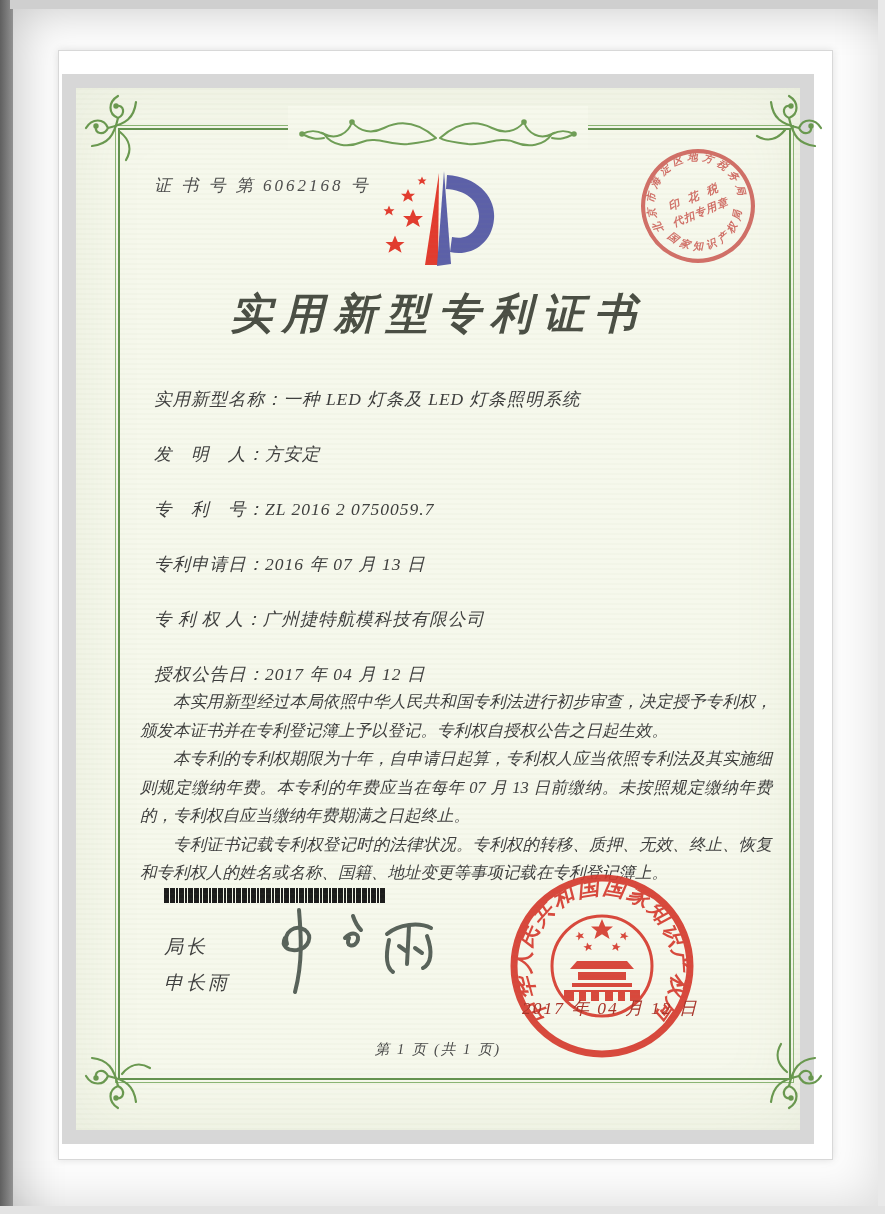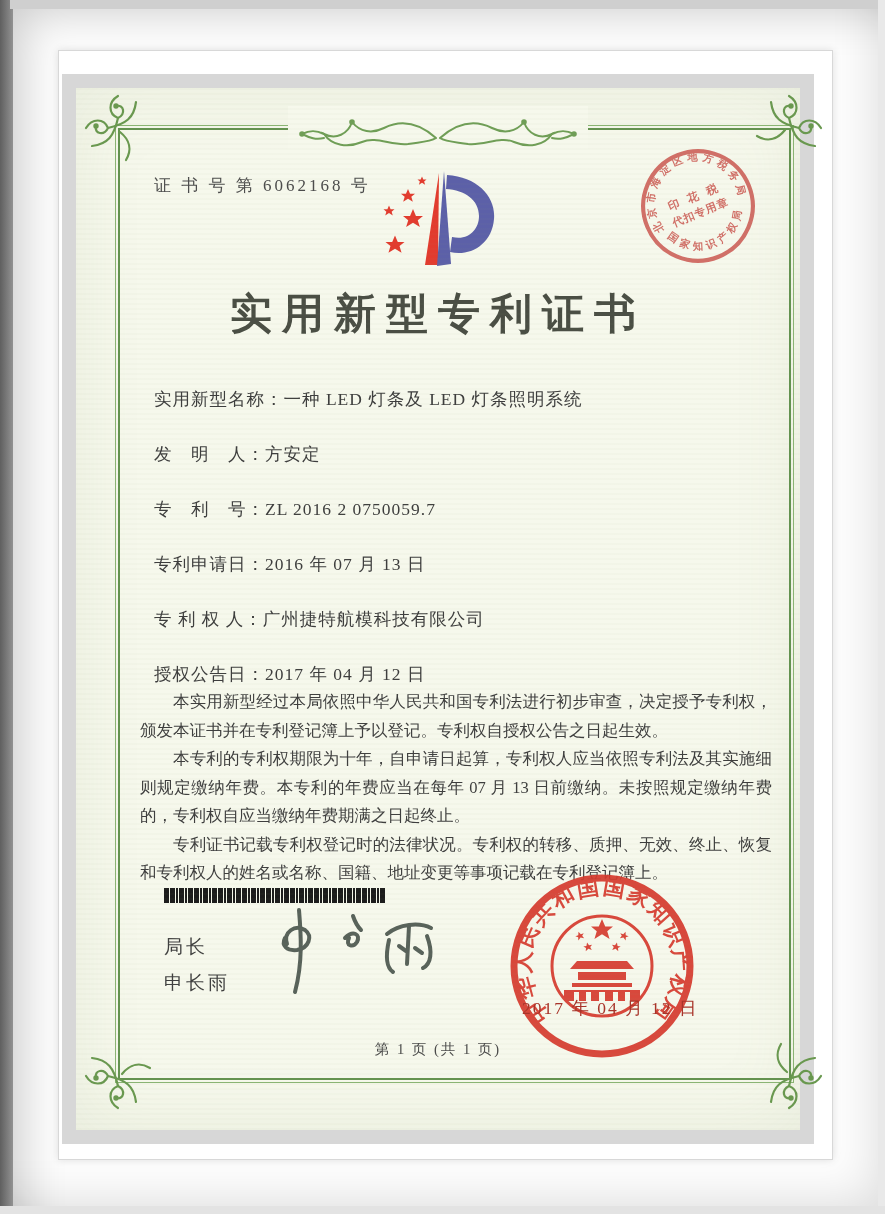--- a/index.html
+++ b/index.html
@@ -1,17 +1,17 @@
 <!DOCTYPE html>
 <html><head>
 <meta charset="utf-8">
 <style>
   html,body{margin:0;padding:0;background:#ffffff;}
   .photo{position:relative;width:885px;height:1214px;background:#f2f2f2;overflow:hidden;
-         font-family:"Liberation Serif","DejaVu Serif",serif;}
+         font-family:"Liberation Serif","DejaVu Serif",serif;font-style:italic;}
   
   .edge-left{position:absolute;left:0;top:0;width:13px;height:100%;
              background:linear-gradient(90deg,#5f5f5f,#929292);}
   .edge-top{position:absolute;left:10px;top:0;right:0;height:9px;background:#cfcfcf;}
   .edge-right{position:absolute;right:0;top:0;width:7px;height:100%;background:#e9e9e9;}
   .edge-bottom{position:absolute;left:0;bottom:0;width:100%;height:8px;background:#e3e3e3;}
   .frame-face{position:absolute;left:13px;top:9px;right:7px;bottom:8px;background:#fdfdfd;
               box-shadow:inset 34px 28px 46px -26px rgba(0,0,0,.20),
                          inset -28px -30px 46px -26px rgba(0,0,0,.13);}
   .mat{position:absolute;left:58px;top:50px;right:52px;bottom:54px;background:#ffffff;

